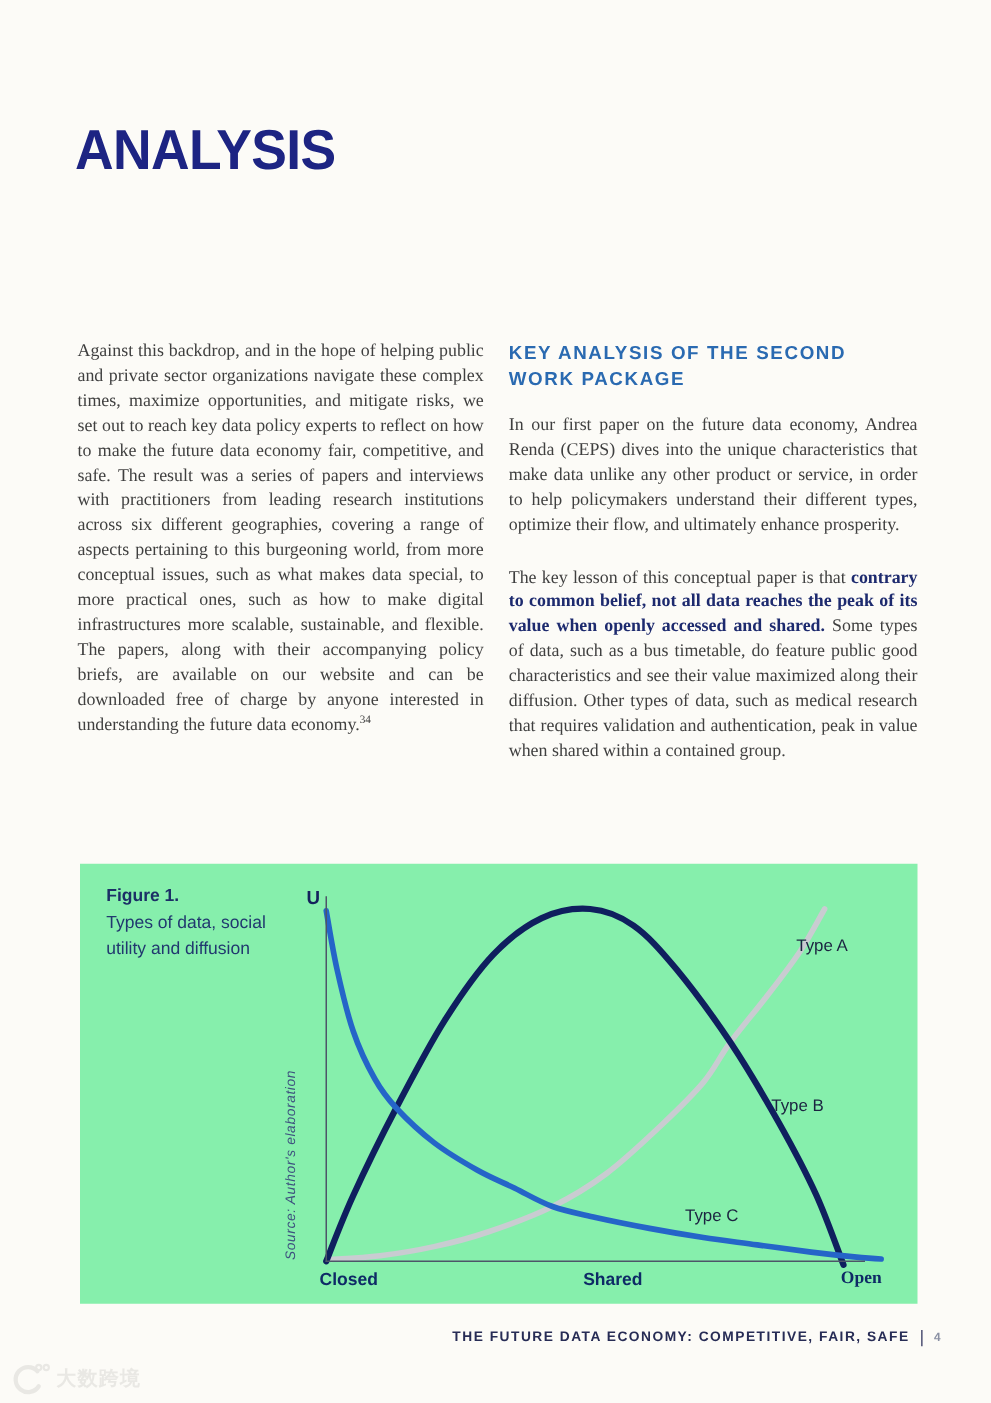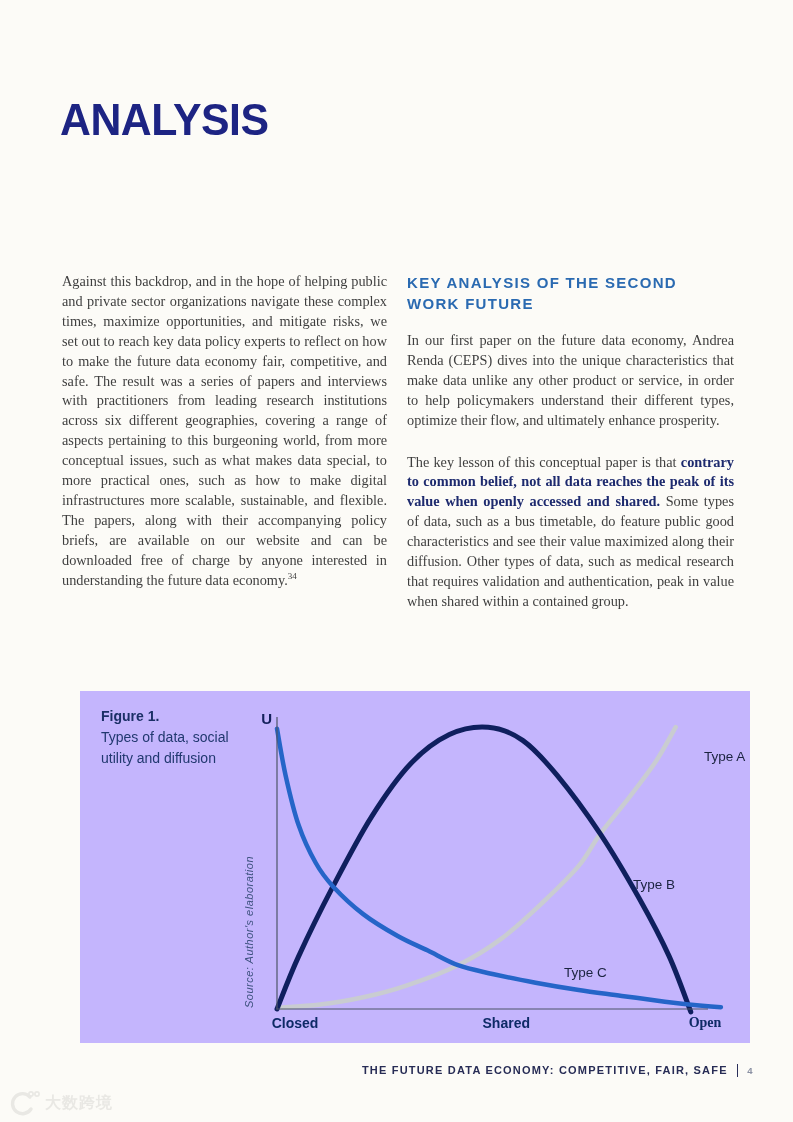--- a/index.html
+++ b/index.html
@@ -32,32 +32,31 @@
     font-weight:700; font-size:14.6px; line-height:20px;
     color:#2d55a8; margin-bottom:18px;
   }
   .item-title .line2{ padding-left:17px; }
   .para-gap{ margin-top:22px; }
   .navy-bold{ color:#1d2a6e; font-weight:700; }
 
   
   .figure-panel{
     position:absolute; left:64px; top:691px; width:670px; height:352px;
-    background:#c4b5fd;
-    margin-left:16px;
+    background:#86efac;
   }
   .fig-caption{ position:absolute; left:21px; top:15px; font-size:14px; line-height:21px; color:#21386f; }
   .fig-caption .fig-label{ font-weight:800; color:#1b2f66; }
   #chart-svg{ position:absolute; left:0; top:0; }
 
   .chart-label{ position:absolute; color:#1b2340; font-size:13.5px; }
   .u-label{ left:168px; top:19px; width:24px; text-align:right; font-weight:800; font-size:15px; color:#14215c; }
   .x-label{ top:324px; width:80px; text-align:center; font-weight:800; font-size:14px; color:#0e2a66; }
   .x-closed{ left:175px; } .x-shared{ left:370px;text-align:right; } .x-open{ left:585px;font-family:Liberation Serif, serif; }
-  .lbl-type-a{ left:624px; top:58px;text-align:right; } .lbl-type-b{ left:553px; top:186px; } .lbl-type-c{ left:484px; top:274px; }
+  .lbl-type-a{ left:573px; top:58px;text-align:right; } .lbl-type-b{ left:553px; top:186px; } .lbl-type-c{ left:484px; top:274px; }
   .source-note{
     position:absolute; left:163px; top:162px; height:158px;
     writing-mode:vertical-rl; transform:rotate(180deg);
     font-style:italic; font-size:11px; letter-spacing:0.5px; color:#3e527f;
     text-align:center;
   }
 
   
   .page-footer{
     position:absolute; top:1062px; right:40px; height:16px;
@@ -80,21 +79,21 @@
 
 <h1 class="page-title">ANALYSIS</h1>
 
 <div class="col col-left">
   <p class="body-text"><span>Against this backdrop, and in the hope of helping public and private sector organizations navigate these complex times, maximize opportunities, and mitigate risks, we set out to reach key data policy experts to reflect on how to make the future data economy fair, competitive, and safe. The result was a series of papers and interviews with practitioners from leading research institutions across six different geographies, covering a range of aspects pertaining to this burgeoning world, from more conceptual issues, such as what makes data special, to more practical ones, such as how to make digital infrastructures more scalable, sustainable, and flexible. The papers, along with their accompanying policy briefs, are available on our website and can be downloaded free of charge by anyone interested in understanding the future data economy.</span><sup>34</sup></p>
 </div>
 
 <div class="col col-right">
   <h2 class="section-heading">
     <span>KEY ANALYSIS OF THE SECOND</span><br>
-    <span>WORK FUTURE</span>
+    <span>WORK PACKAGE</span>
   </h2>
   <p class="body-text">In our first paper on the future data economy, Andrea Renda (CEPS) dives into the unique characteristics that make data unlike any other product or service, in order to help policymakers understand their different types, optimize their flow, and ultimately enhance prosperity.</p>
   <p class="body-text para-gap"><span>The key lesson of this conceptual paper is that </span><span class="navy-bold">contrary to common belief, not all data reaches the peak of its value when openly accessed and shared.</span><span> Some types of data, such as a bus timetable, do feature public good characteristics and see their value maximized along their diffusion. Other types of data, such as medical research that requires validation and authentication, peak in value when shared within a contained group.</span></p>
 </div>
 
 <div class="figure-panel">
   <svg id="chart-svg" width="670" height="352" viewBox="0 0 670 352">
     <g id="curves">
         <path d="M201.3,316.5C207.8,316.1 226.5,315.3 240.1,313.6C253.7,311.9 268.8,309.5 283.2,306.3C297.6,303.2 310.5,300.0 326.3,294.6C342.1,289.3 362.2,282.0 378.0,274.2C393.8,266.4 406.8,258.6 421.1,247.9C435.5,237.2 451.3,222.1 464.2,210.0C477.1,197.8 489.4,186.1 498.7,174.9C508.0,163.7 511.6,154.5 520.3,142.8C528.9,131.1 541.1,117.0 550.4,104.8C559.8,92.7 568.7,81.2 576.3,69.8C583.8,58.4 592.4,41.8 595.7,36.2" fill="none" stroke="#c9ccd1" stroke-width="4.5" stroke-linecap="round"></path>
         <path d="M197.0,318.0C200.6,309.2 209.2,285.9 218.6,265.4C227.9,245.0 240.8,218.7 253.0,195.4C265.2,172.0 278.9,145.7 291.8,125.3C304.8,104.8 317.7,86.3 330.6,72.7C343.5,59.1 356.5,49.6 369.4,43.5C382.3,37.4 396.0,35.2 408.2,36.2C420.4,37.2 431.2,41.3 442.7,49.4C454.2,57.4 464.2,68.8 477.2,84.4C490.1,100.0 506.6,122.4 520.3,142.8C533.9,163.2 547.5,186.6 559.0,207.0C570.5,227.5 580.6,246.5 589.2,265.4C597.8,284.4 607.2,311.7 610.8,320.9" fill="none" stroke="#0f1f5e" stroke-width="5" stroke-linecap="round"></path>

